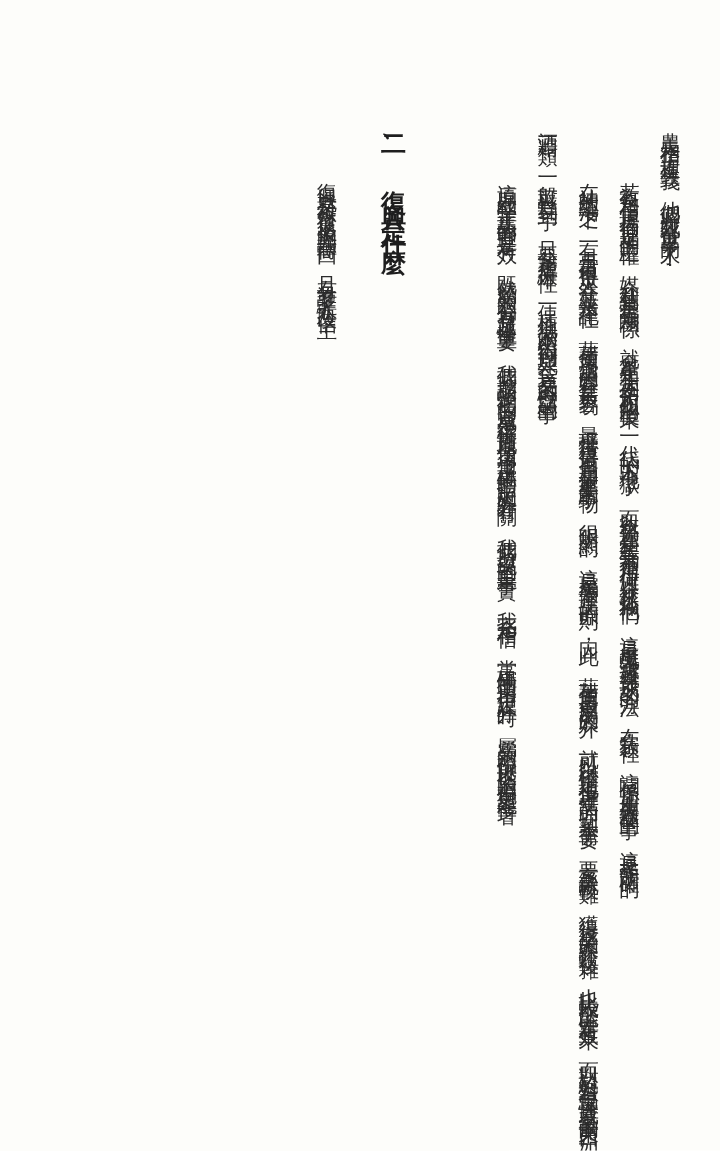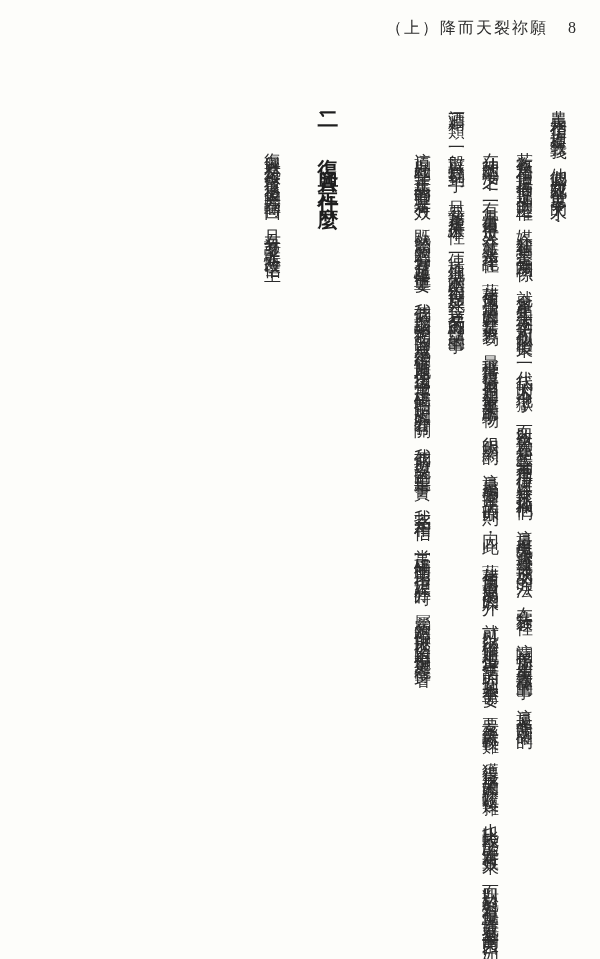--- a/index.html
+++ b/index.html
@@ -57,24 +57,20 @@
     letter-spacing: 12px;
     line-height: 34px;
     color: #1e1e1e;
   }
 </style>
 </head>
 <body>
 
 <div class="page">
 
-  <header class="running-head">
-    <span>（上）降而天裂祢願</span>
-    <span class="pagenum">8</span>
-  </header>
 
   <main class="text-block">
     <p class="para no-indent">農夫相信了這種敎義，他們將餓死全世界的人了！</p>
     <p class="para">若敎會相信宣揚信仰是神的主權，媒介和結果是毫無關係，就會產生和上述例子相似的後果。一代代的人下地獄了，而敎會仍在夢想等著神不用任何媒介來拯救他們，這是魔鬼毀滅靈魂最成功的方法，在宗敎裡，這關係正如農夫撒種的事，這是非常明確的。</p>
     <p class="para">在神的統治之下，有一事實值得眾人注意並永遠記住：藉著使用適當的媒介是最容易、最穩當獲得最有用和最重要的事物。很明顯的，這是屬靈管理上的原則。因此，藉著使用最簡易的媒介，就可以很確定地得著生活的一切基本需要。要享樂就較難，獲得享樂的媒介較複雜，也比較不能確定有效果。而對於絕對有傷害性或有毒的東西（如酒精一類），一般可輕易到手。只要藉著虐待本性、使一種地獄的巫術得到與死亡之交易的可憎惡的事。</p>
     <p class="para">這原則在堅守正義的管理是有效。既然屬靈的福分有超越性重要，我們應該期望它們的達成是很確實地與使用適當正確的指定的媒介有關。我們所發現的正是事實。我完全相信，當正確的使用指定媒介時，屬靈的福份比世俗的福份更能得著。</p>
 
     <h2 class="section-heading">二、復興是什麼</h2>
 
     <p class="para">復興就是敎會從退後的光景轉回，且有許多罪人悔改信主。</p>

